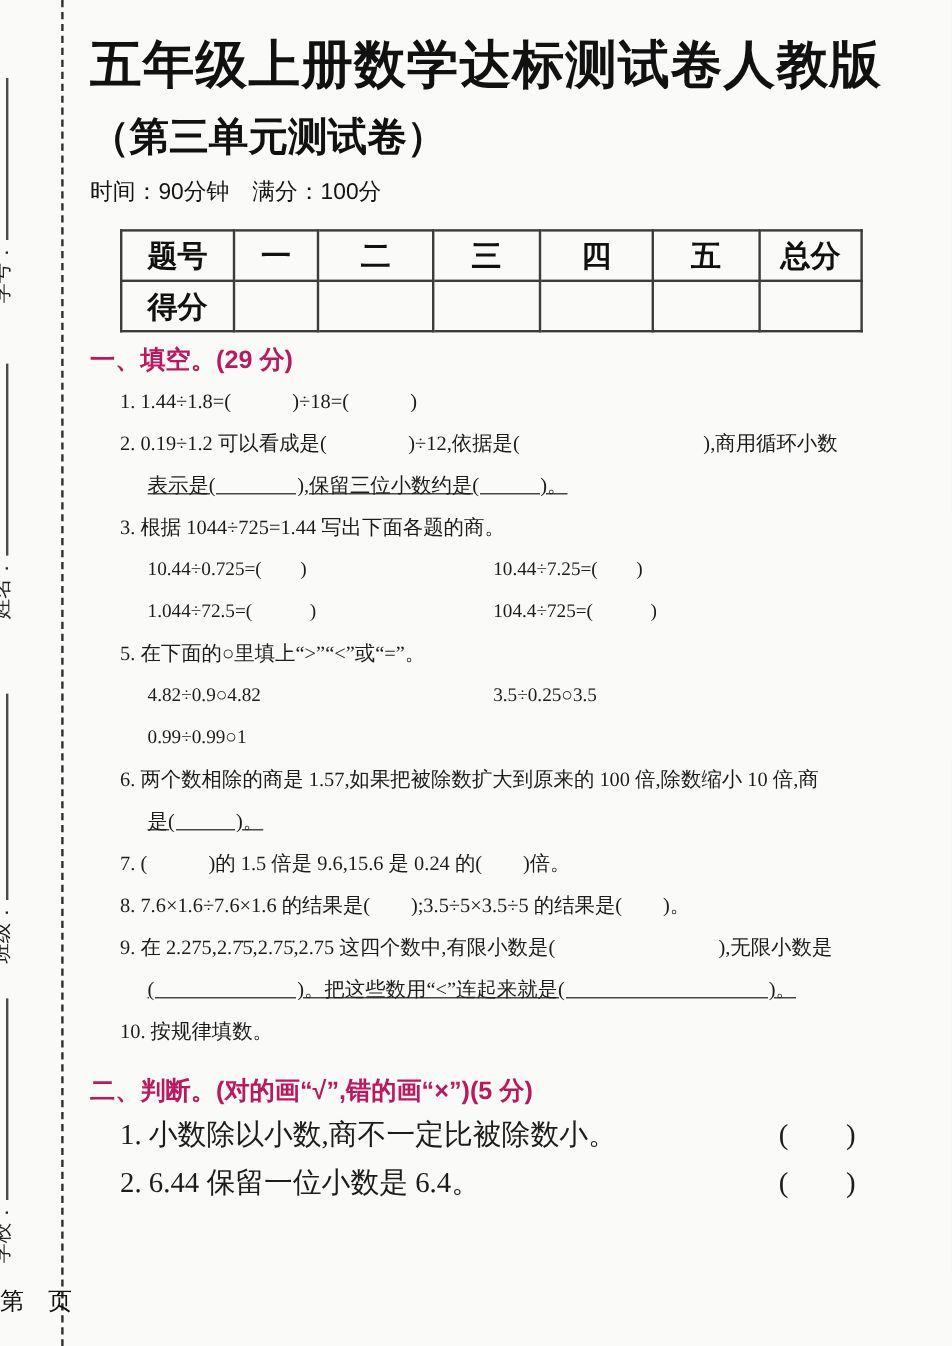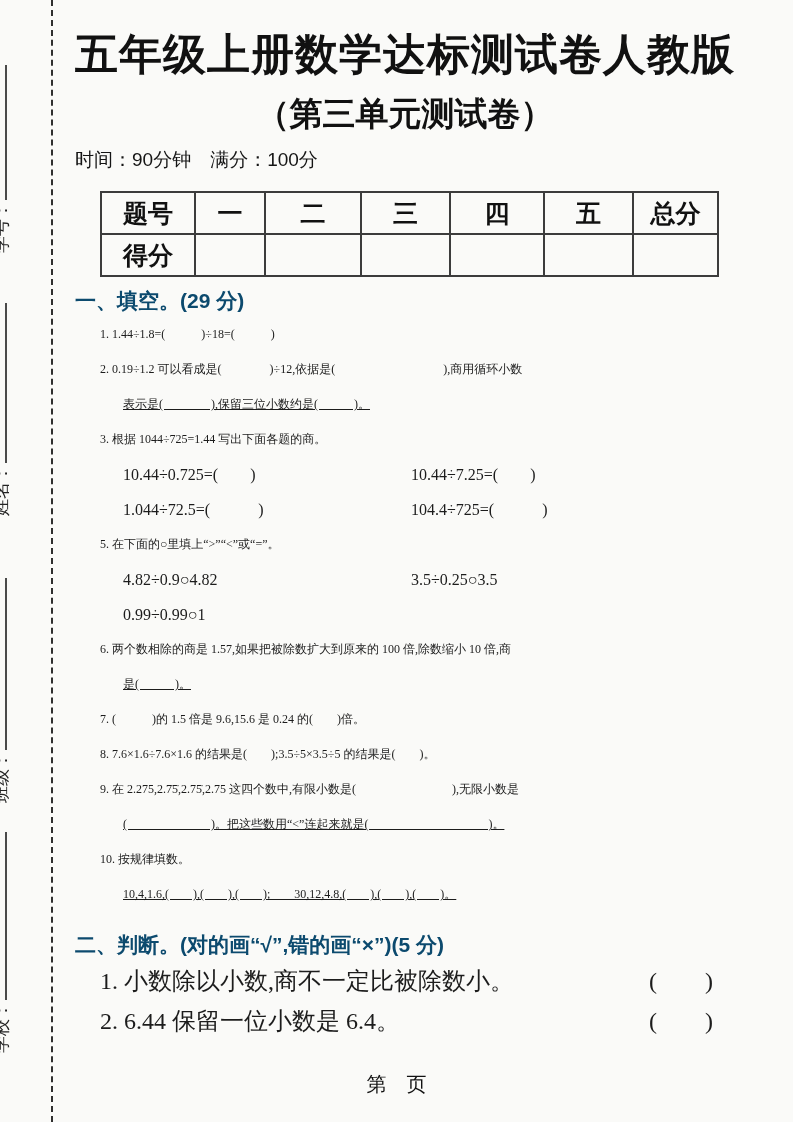--- a/index.html
+++ b/index.html
@@ -30,54 +30,54 @@
     border-bottom:2px solid #4a4a4a;vertical-align:baseline;
   }
   
   .content{position:absolute;left:75px;top:0;width:660px;}
   .title{
     margin:30px 0 0;text-align:center;
     font-family:"Liberation Sans","DejaVu Sans",sans-serif;
     font-size:43px;font-weight:800;letter-spacing:1px;line-height:1.15;color:#111;
   }
   .subtitle{
-    margin:16px 0 0;text-align:center;
+    margin:16px 0 0;text-align:left;
     font-family:"Liberation Sans","DejaVu Sans",sans-serif;
     font-size:33px;font-weight:800;line-height:1.15;color:#111;
   }
   .meta{
     margin-top:14px;padding-right:2px;
     font-family:"Liberation Sans","DejaVu Sans",sans-serif;
     font-size:19px;color:#151515;
   }
   table.score{
     margin:18px 16px 0 25px;border-collapse:collapse;table-layout:fixed;
   }
   table.score td{
     border:2px solid #3c3c3c;height:40px;text-align:center;vertical-align:middle;
     font-family:"Liberation Sans","DejaVu Sans",sans-serif;
     font-weight:bold;font-size:25px;padding:0;color:#111;
   }
   .sec-h{
     margin-top:8px;height:32px;line-height:32px;
     font-family:"Liberation Sans","DejaVu Sans",sans-serif;
-    font-weight:bold;font-size:21px;color:#0c4a6e;
+    font-weight:bold;font-size:21px;color:#be185d;
   }
   .sec-h.second{margin-top:17px;}
-  .q{font-size:12px;line-height:35px;padding-left:25px;white-space:nowrap;}
+  .q{font-size:17px;line-height:35px;padding-left:25px;white-space:nowrap;}
   .q.cont{padding-left:48px;text-decoration:underline;}
   .row2col{display:flex;padding-left:48px;font-size:16px;line-height:35px;white-space:nowrap;}
   .row2col .cl{width:288px;flex:0 0 auto;}
   .jrow{
     display:flex;justify-content:space-between;
     padding-left:25px;padding-right:22px;
     font-size:24px;line-height:40px;white-space:nowrap;align-items:center;
   }
   .footer{
-    position:absolute;bottom:24px;left:0;width:100%;text-align:center;
+    position:absolute;bottom:24px;left:0;width:100%;
     font-family:"Liberation Sans","DejaVu Sans",sans-serif;
     font-size:20px;color:#111;
   }
 </style>
 </head>
 <body>
 
 <div class="page">
 
   <div class="seal-line"></div>
@@ -164,21 +164,20 @@
     <div class="q cont">是(　　　)。</div>
 
     <div class="q">7. (　　　)的 1.5 倍是 9.6,15.6 是 0.24 的(　　)倍。</div>
 
     <div class="q">8. 7.6×1.6÷7.6×1.6 的结果是(　　);3.5÷5×3.5÷5 的结果是(　　)。</div>
 
     <div class="q">9. 在 2.275,2.7̇5̇,2.75̇,2.75 这四个数中,有限小数是(　　　　　　　　),无限小数是</div>
     <div class="q cont">(　　　　　　　)。把这些数用“&lt;”连起来就是(　　　　　　　　　　)。</div>
 
     <div class="q">10. 按规律填数。</div>
-    <div class="q cont">10,4,1.6,(　　),(　　),(　　);　　30,12,4.8,(　　),(　　),(　　)。</div>
 
     <div class="sec-h second">二、判断。(对的画“√”,错的画“×”)(5 分)</div>
 
     <div class="jrow">
       <span>1. 小数除以小数,商不一定比被除数小。</span>
       <span>(　　)</span>
     </div>
     <div class="jrow">
       <span>2. 6.44 保留一位小数是 6.4。</span>
       <span>(　　)</span>

